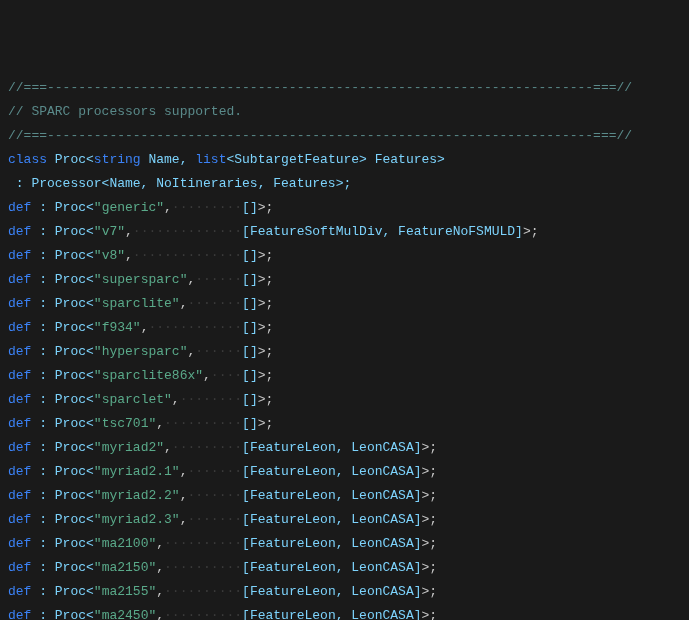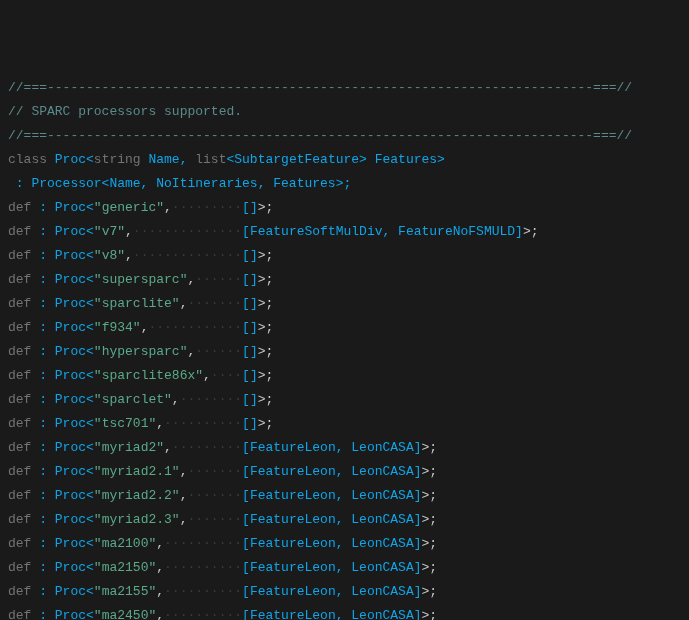--- a/index.html
+++ b/index.html
@@ -9,24 +9,24 @@
     font-family: 'Consolas', 'Monaco', 'Courier New', monospace;
     font-size: 13px;
     line-height: 24px;
     padding: 4px 8px;
     white-space: pre;
     width: 689px;
     height: 620px;
     overflow: hidden;
   }
   .comment { color: #5a8a8a; }
-  .keyword { color: #737373; font-weight: normal; }
+  .keyword { color: #3b82f6; font-weight: normal; }
   .string { color: #5aaa8a; }
   .punct { color: #c8c8c8; }
-  .type { color: #0ea5e9; }
+  .type { color: #7dd3fc; }
   .dots { color: #3a3a3a; }
   .line { display: block; }
 </style>
 </head>
 <body>
 
 
 <div id="code"><span class="line"><span class="comment">//===----------------------------------------------------------------------===//</span></span><span class="line"><span class="comment">// SPARC processors supported.</span></span><span class="line"><span class="comment">//===----------------------------------------------------------------------===//</span></span><span class="line"><span></span></span><span class="line"><span class="keyword">class</span><span class="type"> Proc&lt;</span><span class="keyword">string</span><span class="type"> Name, </span><span class="keyword">list</span><span class="type">&lt;SubtargetFeature&gt; Features&gt;</span></span><span class="line"><span class="type"> : Processor&lt;Name, NoItineraries, Features&gt;;</span></span><span class="line"><span></span></span><span class="line"><span class="keyword">def</span><span class="type"> : Proc&lt;</span><span class="string">"generic"</span><span class="punct">,</span><span class="dots">·········</span><span class="type">[]</span><span class="punct">&gt;;</span></span><span class="line"><span class="keyword">def</span><span class="type"> : Proc&lt;</span><span class="string">"v7"</span><span class="punct">,</span><span class="dots">··············</span><span class="type">[FeatureSoftMulDiv, FeatureNoFSMULD]</span><span class="punct">&gt;;</span></span><span class="line"><span class="keyword">def</span><span class="type"> : Proc&lt;</span><span class="string">"v8"</span><span class="punct">,</span><span class="dots">··············</span><span class="type">[]</span><span class="punct">&gt;;</span></span><span class="line"><span class="keyword">def</span><span class="type"> : Proc&lt;</span><span class="string">"supersparc"</span><span class="punct">,</span><span class="dots">······</span><span class="type">[]</span><span class="punct">&gt;;</span></span><span class="line"><span class="keyword">def</span><span class="type"> : Proc&lt;</span><span class="string">"sparclite"</span><span class="punct">,</span><span class="dots">·······</span><span class="type">[]</span><span class="punct">&gt;;</span></span><span class="line"><span class="keyword">def</span><span class="type"> : Proc&lt;</span><span class="string">"f934"</span><span class="punct">,</span><span class="dots">············</span><span class="type">[]</span><span class="punct">&gt;;</span></span><span class="line"><span class="keyword">def</span><span class="type"> : Proc&lt;</span><span class="string">"hypersparc"</span><span class="punct">,</span><span class="dots">······</span><span class="type">[]</span><span class="punct">&gt;;</span></span><span class="line"><span class="keyword">def</span><span class="type"> : Proc&lt;</span><span class="string">"sparclite86x"</span><span class="punct">,</span><span class="dots">····</span><span class="type">[]</span><span class="punct">&gt;;</span></span><span class="line"><span class="keyword">def</span><span class="type"> : Proc&lt;</span><span class="string">"sparclet"</span><span class="punct">,</span><span class="dots">········</span><span class="type">[]</span><span class="punct">&gt;;</span></span><span class="line"><span class="keyword">def</span><span class="type"> : Proc&lt;</span><span class="string">"tsc701"</span><span class="punct">,</span><span class="dots">··········</span><span class="type">[]</span><span class="punct">&gt;;</span></span><span class="line"><span class="keyword">def</span><span class="type"> : Proc&lt;</span><span class="string">"myriad2"</span><span class="punct">,</span><span class="dots">·········</span><span class="type">[FeatureLeon, LeonCASA]</span><span class="punct">&gt;;</span></span><span class="line"><span class="keyword">def</span><span class="type"> : Proc&lt;</span><span class="string">"myriad2.1"</span><span class="punct">,</span><span class="dots">·······</span><span class="type">[FeatureLeon, LeonCASA]</span><span class="punct">&gt;;</span></span><span class="line"><span class="keyword">def</span><span class="type"> : Proc&lt;</span><span class="string">"myriad2.2"</span><span class="punct">,</span><span class="dots">·······</span><span class="type">[FeatureLeon, LeonCASA]</span><span class="punct">&gt;;</span></span><span class="line"><span class="keyword">def</span><span class="type"> : Proc&lt;</span><span class="string">"myriad2.3"</span><span class="punct">,</span><span class="dots">·······</span><span class="type">[FeatureLeon, LeonCASA]</span><span class="punct">&gt;;</span></span><span class="line"><span class="keyword">def</span><span class="type"> : Proc&lt;</span><span class="string">"ma2100"</span><span class="punct">,</span><span class="dots">··········</span><span class="type">[FeatureLeon, LeonCASA]</span><span class="punct">&gt;;</span></span><span class="line"><span class="keyword">def</span><span class="type"> : Proc&lt;</span><span class="string">"ma2150"</span><span class="punct">,</span><span class="dots">··········</span><span class="type">[FeatureLeon, LeonCASA]</span><span class="punct">&gt;;</span></span><span class="line"><span class="keyword">def</span><span class="type"> : Proc&lt;</span><span class="string">"ma2155"</span><span class="punct">,</span><span class="dots">··········</span><span class="type">[FeatureLeon, LeonCASA]</span><span class="punct">&gt;;</span></span><span class="line"><span class="keyword">def</span><span class="type"> : Proc&lt;</span><span class="string">"ma2450"</span><span class="punct">,</span><span class="dots">··········</span><span class="type">[FeatureLeon, LeonCASA]</span><span class="punct">&gt;;</span></span></div>
 
 

